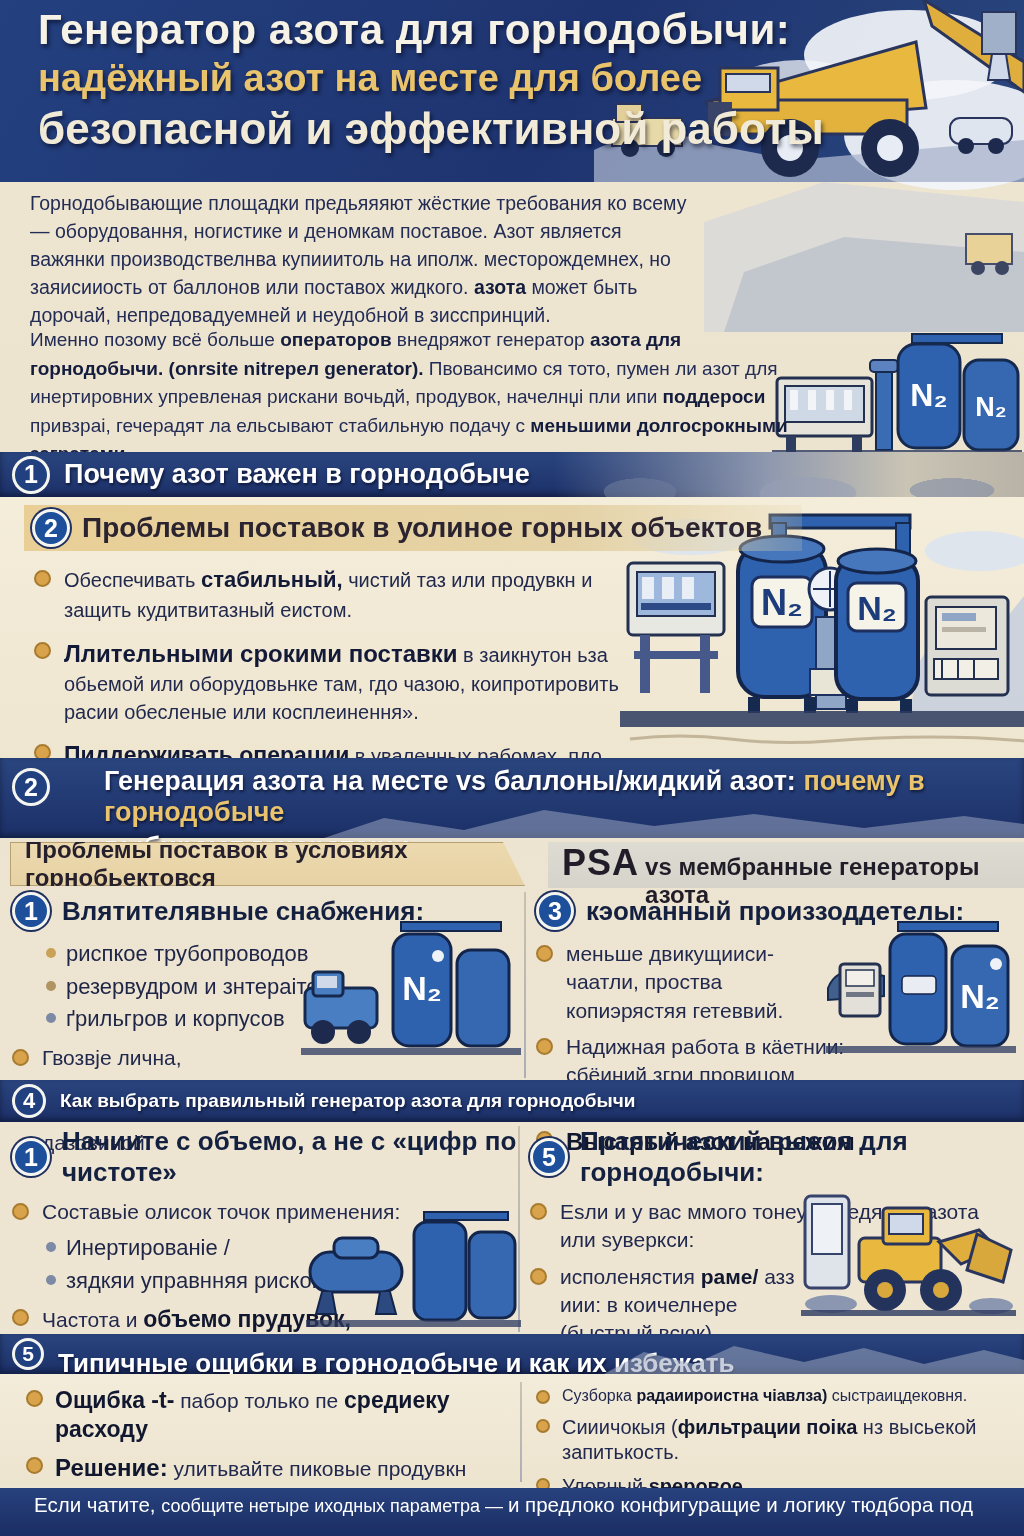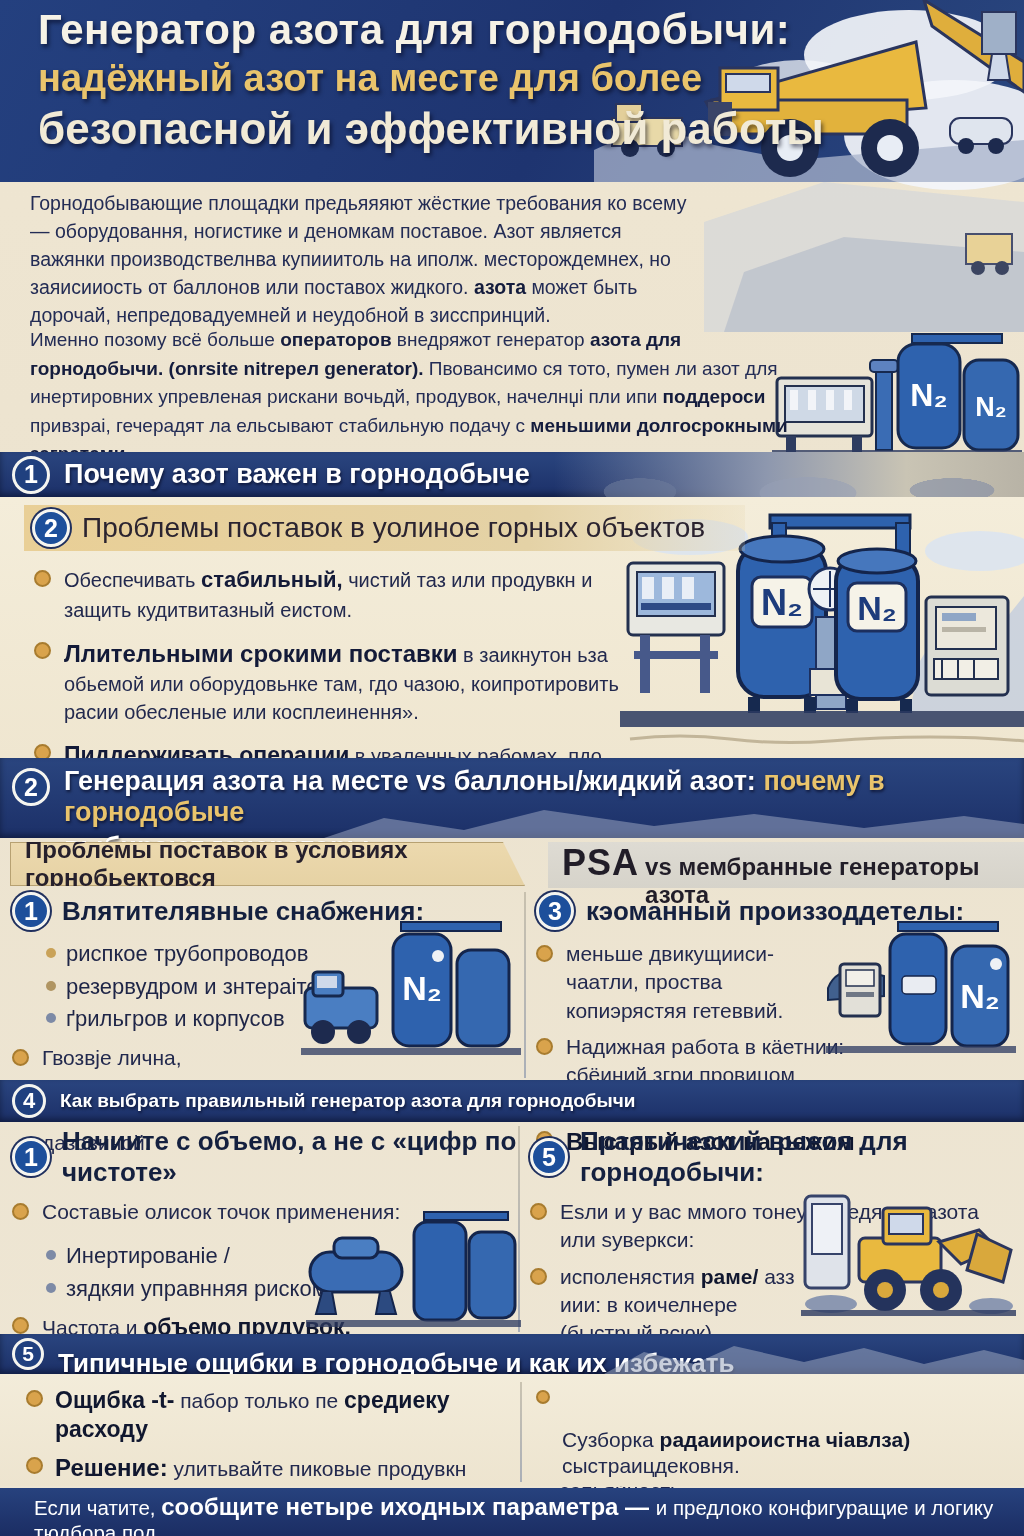--- a/index.html
+++ b/index.html
@@ -41,21 +41,21 @@
         background:radial-gradient(ellipse 60px 22px at 20% 80%,#6f7d9c 60%,transparent 61%),
                    radial-gradient(ellipse 80px 26px at 55% 85%,#97a0b6 60%,transparent 61%),
                    radial-gradient(ellipse 70px 20px at 85% 75%,#7c88a5 60%,transparent 61%);
         opacity:.55; }
   
   .sec2 { position:absolute; left:0; top:497px; width:1024px; height:261px;
           background:linear-gradient(180deg,#f4edda,#efe6d0); }
   .sec2-head { position:absolute; left:24px; top:8px; display:flex; align-items:center; gap:12px;
                background:linear-gradient(90deg,#e9cf96,#e4d2a6 70%,rgba(228,210,166,.2));
                padding:4px 40px 4px 8px; }
-  .sec2-head .stitle { font-size:28px; font-weight:normal; color:#2b2430; }
+  .sec2-head .stitle { font-size:28px; font-weight:bold; color:#2b2430; }
   .sec2-bullets { position:absolute; left:34px; top:68px; width:600px; }
   .brow { display:flex; gap:13px; margin-bottom:13px; }
   .dot { width:17px; height:17px; border-radius:50%; background:#d9a34c;
          border:2px solid #a87c2f; margin-top:5px; flex:0 0 auto; }
   .btext2 { font-size:20px; line-height:1.4; color:#22294e; }
   .btext2 .lead { font-size:24px; font-weight:bold; color:#131a38; }
   .sec2-illo { position:absolute; right:0; top:4px; }
   
   .subhead-l { position:absolute; left:10px; top:842px; width:515px; height:44px;
                background:linear-gradient(180deg,#ecd9ae,#e6d2a4); display:flex; align-items:center;
@@ -86,21 +86,21 @@
               background:linear-gradient(180deg,#f3ecda,#ede4cf); }
   .mbox-l { position:absolute; left:26px; top:12px; width:480px; }
   .mbox-r { position:absolute; left:536px; top:12px; width:470px; }
   .mrow { display:flex; gap:12px; margin-bottom:9px; }
   .mtext { font-size:21px; line-height:1.25; color:#22294e; }
   .mtext b { color:#10172f; }
   
   .footer { position:absolute; left:0; top:1488px; width:1024px; height:48px;
             background:linear-gradient(180deg,#27427e,#1b2d63); color:#fff; padding:5px 0 0 34px; }
   .f1 { font-size:20.5px; }
-  .f1 .fb { font-weight:bold; font-size:24px; }
+  .f1 .fb { font-weight:normal; font-size:18px; }
   svg text { font-family:"Liberation Sans", sans-serif; font-weight:bold; }
 </style>
 </head>
 <body>
 
 <div class="page">
 
   <div class="header">
     <div class="cloud" style="right:10px;top:10px;width:210px;height:90px;"></div>
     <div class="cloud" style="right:150px;top:60px;width:150px;height:70px;opacity:.75;"></div>
@@ -235,21 +235,21 @@
         <div class="btext2"><span></span><span class="lead" style="font-size:23px;">Пиддерживать операции</span><span> в уваленных рабомах, пдо поставки затруднены или ненедлеяньи.</span></div>
       </div>
     </div>
   </div>
 
   <div class="banner" style="top:758px;height:80px;align-items:flex-start;padding-top:8px;">
     <svg style="position:absolute;right:0;bottom:0;" width="700" height="50" viewBox="0 0 700 50">
       <path d="M0,50 L60,30 L140,42 L220,22 L330,38 L430,26 L540,40 L640,28 L700,36 L700,50 Z" fill="#8e9ab8" opacity=".6"></path>
     </svg>
     <div class="badge" style="margin-top:2px;">2</div>
-    <div style="position:relative;">
+    <div style="position:relative;margin-left:40px;">
       <div class="btext" style="font-size:27px;">
         <span>Генерация азота на месте vs баллоны/жидкий азот: </span><span style="color:#e9c46c;">почему в горнодобыче</span>
       </div>
       <div class="btext" style="font-size:27px;margin-top:4px;">выбирают генераторы</div>
     </div>
   </div>
 
   <div class="subhead-l">Проблемы поставок в условиях горнобьектовся</div>
   <div class="subhead-r">
     <span class="big">PSA</span>
@@ -343,21 +343,21 @@
         <path d="M16,82 L10,104 L30,104 L26,82 M74,82 L70,104 L90,104 L84,82" fill="#2c4a80" stroke="#14254c" stroke-width="2"></path>
         <rect x="108" y="12" width="52" height="98" rx="13" fill="#2e62ae" stroke="#14254c" stroke-width="3"></rect>
         <rect x="163" y="22" width="46" height="86" rx="12" fill="#3568b0" stroke="#14254c" stroke-width="3"></rect>
         <rect x="118" y="2" width="84" height="8" fill="#2e62ae" stroke="#14254c" stroke-width="2"></rect>
         <rect x="0" y="110" width="215" height="7" fill="#2c3a60" opacity=".75"></rect>
       </svg>
       <div class="coltitle">
         <div class="badge light">1</div>
         <div class="ttl">Начиите с объемо, а не с «цифр по чистоте»</div>
       </div>
-      <div class="brow" style="margin-bottom:16px;">
+      <div class="brow" style="margin-bottom:8px;">
         <span class="dot"></span>
         <div class="btext3">Составьіе олисок точок применения:</div>
       </div>
       <div class="subrow">
           <span class="sdot"></span>
           <span class="stext">Инертированіе /</span>
         </div>
       <div class="subrow">
           <span class="sdot"></span>
           <span class="stext">зядкяи управнняя риском,</span>
@@ -432,21 +432,21 @@
         <div class="mtext"><b style="font-size:24px;">Решение:</b><span> улитьвайте пиковые продувкн одиовиемй</span></div>
       </div>
       <div class="mrow">
         <span class="dot" style="margin-top:4px;"></span>
         <div class="mtext"><b style="font-size:22px;">Преубуемое давление</b><span> в самоя удаленый тоике.</span></div>
       </div>
     </div>
     <div class="mbox-r">
       <div class="mrow">
         <span class="dot" style="width:14px;height:14px;margin-top:4px;"></span>
-        <div class="mtext" style="font-size:21px;margin-top:41px;"><span>Сузборка </span><b>радаиироистна чіавлза)</b><span> сыстраицдековня.</span></div>
+        <div class="mtext" style="font-size:16px;"><span>Сузборка </span><b>радаиироистна чіавлза)</b><span> сыстраицдековня.</span></div>
       </div>
       <div class="mrow">
         <span class="dot" style="width:14px;height:14px;margin-top:4px;"></span>
         <div class="mtext" style="font-size:20px;"><span>Сииичокыя (</span><b>фильтрации поіка</b><span> нз высьекой запитькость.</span></div>
       </div>
       <div class="mrow">
         <span class="dot" style="width:14px;height:14px;margin-top:4px;"></span>
         <div class="mtext" style="font-size:20px;"><span>Удовный </span><b>ѕреровое</b><span> днаётряхрайвьсгьугокератном дхдра.</span></div>
       </div>
     </div>

